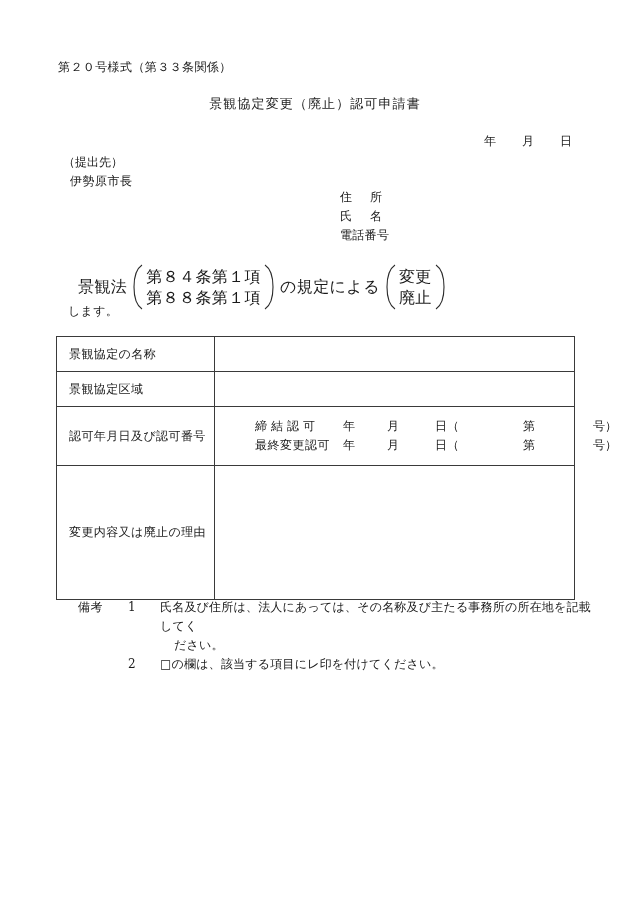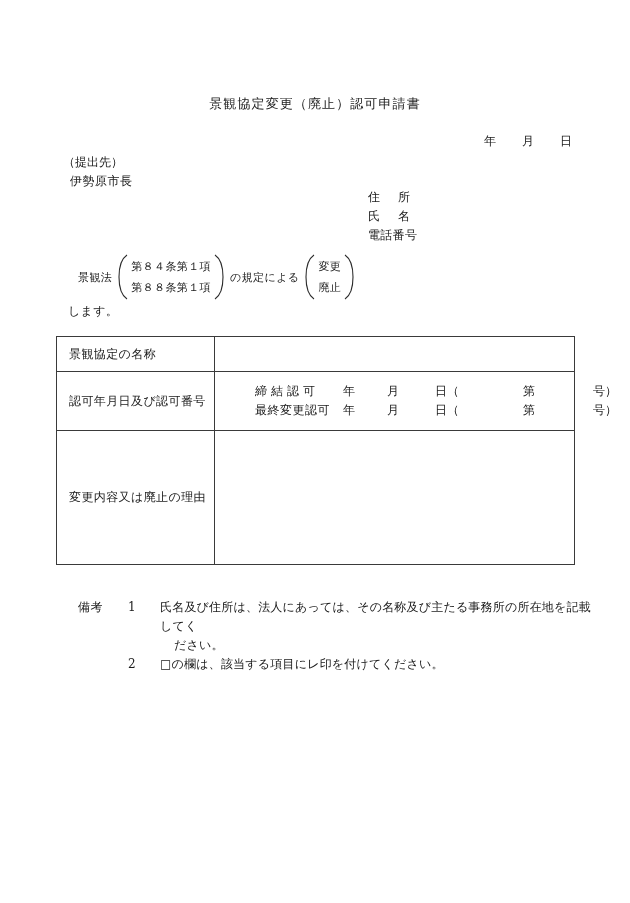--- a/index.html
+++ b/index.html
@@ -70,32 +70,32 @@
   }
 
   
   .applicant {
     position: absolute;
     left: 340px;
     top: 188px;
     font-size: 12px;
     line-height: 19px;
   }
-  .applicant div { white-space: nowrap; letter-spacing: 0.3px; margin-left: 28px; }
+  .applicant div { white-space: nowrap; letter-spacing: 0.3px; }
   .sp3 { letter-spacing: 0.3px; }
   .sp3 .wide { display: inline-block; width: 30px; }
 
   
   .clause {
     position: absolute;
     left: 78px;
-    top: 254px;
+    top: 264px;
     display: flex;
     align-items: center;
-    font-size: 11px;
+    font-size: 16px;
     white-space: nowrap;
   }
   .clause-word { letter-spacing: 0.4px; }
   .brace {
     display: inline-flex;
     align-items: center;
     margin: 0 5px;
   }
   .brace .bar {
     width: 11px;
@@ -176,20 +176,21 @@
   .remark-head { width: 42px; flex: none; letter-spacing: 0.4px; margin-left: 20px; }
   .remark-num { width: 32px; flex: none; text-align: left; padding-left: 8px; }
   .remark-body { flex: 1; letter-spacing: 0.2px; }
   .remark-body .cont { display: block; padding-left: 14px; }
 </style>
 </head>
 <body>
 
 <div class="page">
 
+  <div class="form-no">第２０号様式（第３３条関係）</div>
 
   <div class="doc-title">景観協定変更（廃止）認可申請書</div>
 
   <div class="date-line">
     <span class="g">年</span><span class="g">月</span><span class="g">日</span>
   </div>
 
   <div class="submit-to">（提出先）</div>
   <div class="submit-to-name">伊勢原市長</div>
 
@@ -239,20 +240,24 @@
     </span>
 
   </div>
 
   <div class="clause-end">します。</div>
 
   <table class="form-table">
     <tbody>
       <tr class="row-h1">
         <td class="label">景観協定の名称</td>
+        <td class="value"></td>
+      </tr>
+      <tr class="row-h2">
+        <td class="label">景観協定区域</td>
         <td class="value"></td>
       </tr>
       <tr class="row-h3">
         <td class="label">認可年月日及び認可番号</td>
         <td class="value">
           <div class="approval-lines">
             <div class="ln"><span class="t1">締結認可</span><span class="y">年</span><span class="m">月</span><span class="par">日（</span><span class="no">第</span><span>号）</span></div>
             <div class="ln"><span class="t1b">最終変更認可</span><span class="y">年</span><span class="m">月</span><span class="par">日（</span><span class="no">第</span><span>号）</span></div>
           </div>
         </td>

